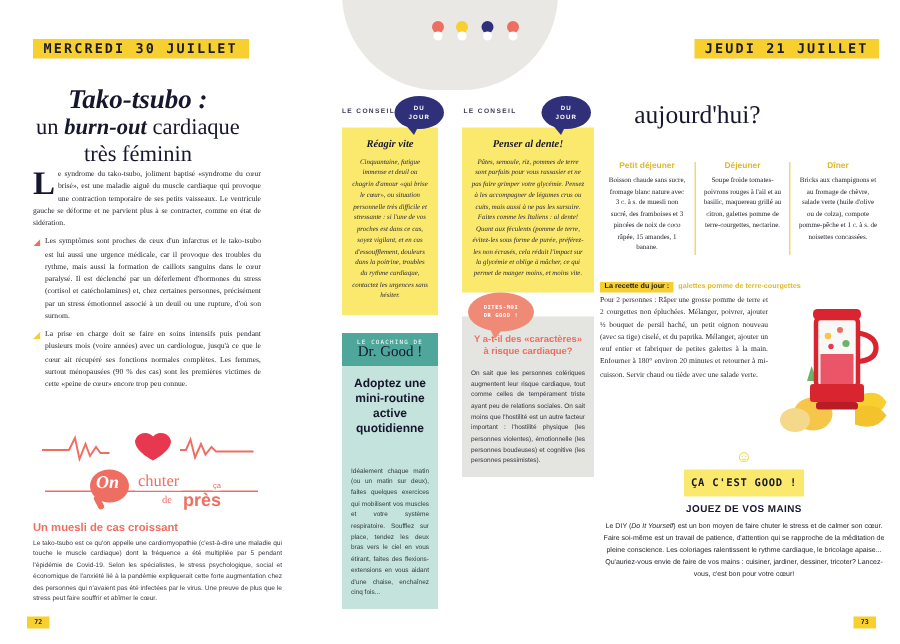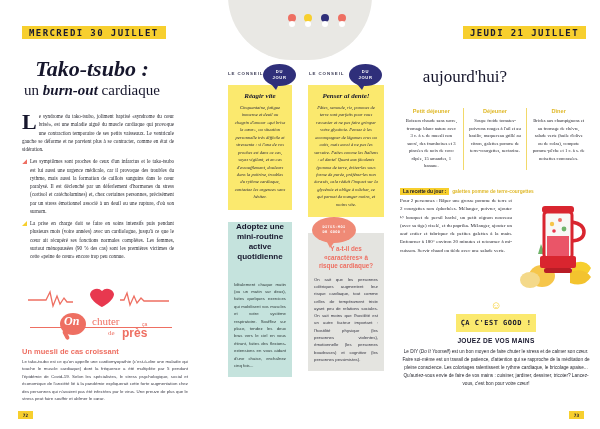--- a/index.html
+++ b/index.html
@@ -41,21 +41,21 @@
     color:#1b1b2f; white-space:nowrap;
   }
   .page-left .date-banner { left:22px; padding:0 7px; }
   .page-right .date-banner { right:14px; padding:0 7px; }
 
   
   .headline {
     font-family:"Liberation Serif", serif;
     color:#16162c; text-align:center; line-height:1.18;
   }
-  .hl-l1 { font-size:22px; font-style:italic; font-weight:bold; }
+  .hl-l1 { font-size:18px; font-style:italic; font-weight:bold; }
   .hl-l2 { font-size:15px; }
   .hl-l2 em { font-style:italic; font-weight:bold;margin-top:26px; }
   .hl-l3 { font-size:15px; }
 
   .headline-left { position:absolute; top:56px; left:12px; width:160px; }
 
   .headline-right { position:absolute; top:62px; left:36px; width:258px; text-align:center; }
   .hr-1 { font-family:"Liberation Serif", serif; font-size:22px; letter-spacing:.5px; color:#16162c; }
   .hr-2 { font-family:"Liberation Serif", serif; font-size:17px; color:#16162c; margin-top:5px;text-align:center; }
 
@@ -170,21 +170,21 @@
     font-family:"Liberation Sans", sans-serif; font-weight:bold;
     font-size:8px; line-height:1.28; color:#16162c;
     text-align:center; margin:7px 0 18px;
   }
   .teal-box p {
     font-family:"Liberation Sans", sans-serif;
     font-size:4.3px; line-height:1.72; color:#2f3a3a; text-align:justify;
   }
 
   
-  .rp-sidebar { position:absolute; left:8px; top:64px; width:76px; }
+  .rp-sidebar { position:absolute; left:8px; top:64px; width:88px; }
   .rp-conseil-head { position:relative; height:20px; margin-bottom:1px; }
   .rp-conseil-head .conseil-label { left:1px; }
   .rp-conseil-head .du-jour-bubble { right:2px; }
 
   .grey-box { background:#e4e4e0; margin-top:16px; padding:12px 6px 8px; position:relative; }
   .dites-bubble {
     position:absolute; left:4px; top:-16px; width:44px; height:26px;
     background:#ef8a76; border-radius:50%;
     display:flex; flex-direction:column; align-items:center; justify-content:center;
   }
@@ -280,20 +280,21 @@
       <span class="pin" style="background:#ee6f62"></span>
     </div>
 
     <div class="date-banner">
       <span>MERCREDI 30 JUILLET</span>
     </div>
 
     <div class="headline headline-left">
       <div class="hl-l1">Tako-tsubo :</div>
       <div class="hl-l2"><span>un </span><em>burn-out</em><span> cardiaque</span></div>
+      <div class="hl-l3">très féminin</div>
     </div>
 
     <div class="col-left-body serif-body">
       <p class="para"><span class="dropcap">L</span><span>e syndrome du tako-tsubo, joliment baptisé «syndrome du cœur brisé», est une maladie aiguë du muscle cardiaque qui provoque une contraction temporaire de ses petits vaisseaux. Le ventricule gauche se déforme et ne parvient plus à se contracter, comme en état de sidération.</span></p>
       <p class="para bullet-para">Les symptômes sont proches de ceux d'un infarctus et le tako-tsubo est lui aussi une urgence médicale, car il provoque des troubles du rythme, mais aussi la formation de caillots sanguins dans le cœur paralysé. Il est déclenché par un déferlement d'hormones du stress (cortisol et catécholamines) et, chez certaines personnes, précisément par un stress émotionnel associé à un deuil ou une rupture, d'où son surnom.</p>
       <p class="para bullet-para bullet-y">La prise en charge doit se faire en soins intensifs puis pendant plusieurs mois (voire années) avec un cardiologue, jusqu'à ce que le cœur ait récupéré ses fonctions normales complètes. Les femmes, surtout ménopausées (90 % des cas) sont les premières victimes de cette «peine de cœur» encore trop peu connue.</p>
     </div>
 
     <svg class="ekg" viewBox="0 0 144 22">
       <path d="M0 12 H18 l4 -8 3 14 4 -10 3 8 4 -6 3 4 h6" fill="none" stroke="#ee6f62" stroke-width="1.3"></path>
@@ -324,20 +325,24 @@
           <span>DU</span>
           <span>JOUR</span>
         </div>
       </div>
       <div class="yellow-box">
         <h4>Réagir vite</h4>
         <p>Cinquantaine, fatigue immense et deuil ou chagrin d'amour «qui brise le cœur», ou situation personnelle très difficile et stressante : si l'une de vos proches est dans ce cas, soyez vigilant, et en cas d'essoufflement, douleurs dans la poitrine, troubles du rythme cardiaque, contactez les urgences sans hésiter.</p>
       </div>
 
       <div class="teal-box">
+        <div class="teal-head">
+          <span class="kicker">LE COACHING DE</span>
+          <span class="drgood">Dr. Good !</span>
+        </div>
         <h4>Adoptez une mini-routine active quotidienne</h4>
         <p>Idéalement chaque matin (ou un matin sur deux), faites quelques exercices qui mobilisent vos muscles et votre système respiratoire. Soufflez sur place, tendez les deux bras vers le ciel en vous étirant, faites des flexions-extensions en vous aidant d'une chaise, enchaînez cinq fois...</p>
       </div>
     </div>
 
     <div class="folio">72</div>
   </div>
 
   <div class="page page-right">
 

